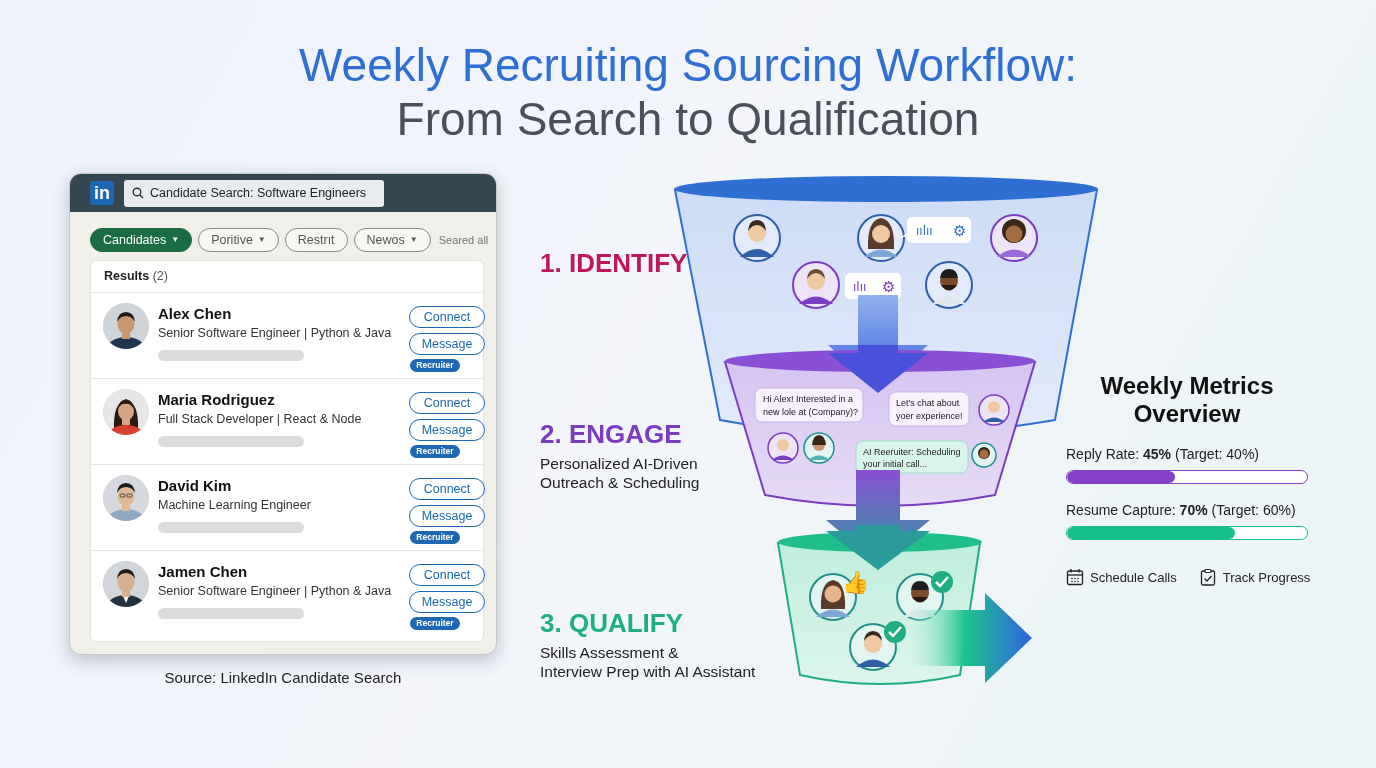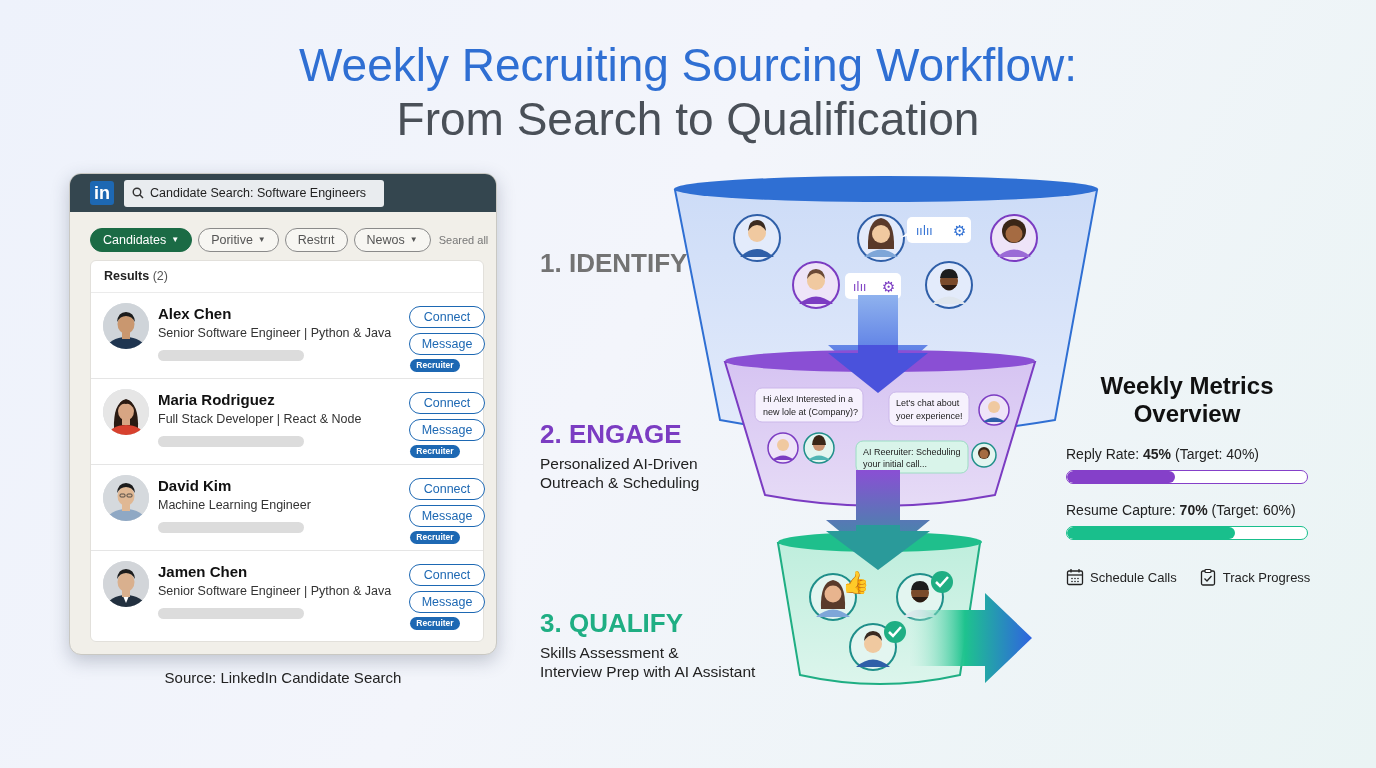--- a/index.html
+++ b/index.html
@@ -70,21 +70,21 @@
   .badge {
     position: absolute; left: 319px; top: 66px; width: 50px; height: 13px; border-radius: 7px;
     background: #1d68b3; color: #fff; font-size: 8.5px; font-weight: bold; text-align: center; line-height: 13px;
   }
   .source { position: absolute; left: 69px; width: 428px; top: 669px; text-align: center; font-size: 15px; color: #222; }
 
   
   .step { position: absolute; left: 540px; }
   .step h2 { font-size: 26px; font-weight: bold; line-height: 30px; }
   .step p { font-size: 15.5px; color: #222; line-height: 18.5px; margin-top: 6px; }
-  .step1 { top: 248px; } .step1 h2 { color: #737373; }
+  .step1 { top: 248px; } .step1 h2 { color: #be185d; }
   .step2 { top: 419px; } .step2 h2 { color: #7b3cc2; }
   .step3 { top: 608px; } .step3 h2 { color: #1fae83; }
 
   .funnel { position: absolute; left: 660px; top: 165px; width: 460px; height: 540px; }
 
   
   .metrics { position: absolute; left: 1066px; top: 372px; width: 242px; }
   .metrics h3 { font-size: 24px; font-weight: bold; text-align: center; line-height: 28px; color: #111; }
   .metric-label { font-size: 14px; color: #222; margin-top: 18px; white-space: nowrap; }
   .metric-label b { font-weight: bold; }

